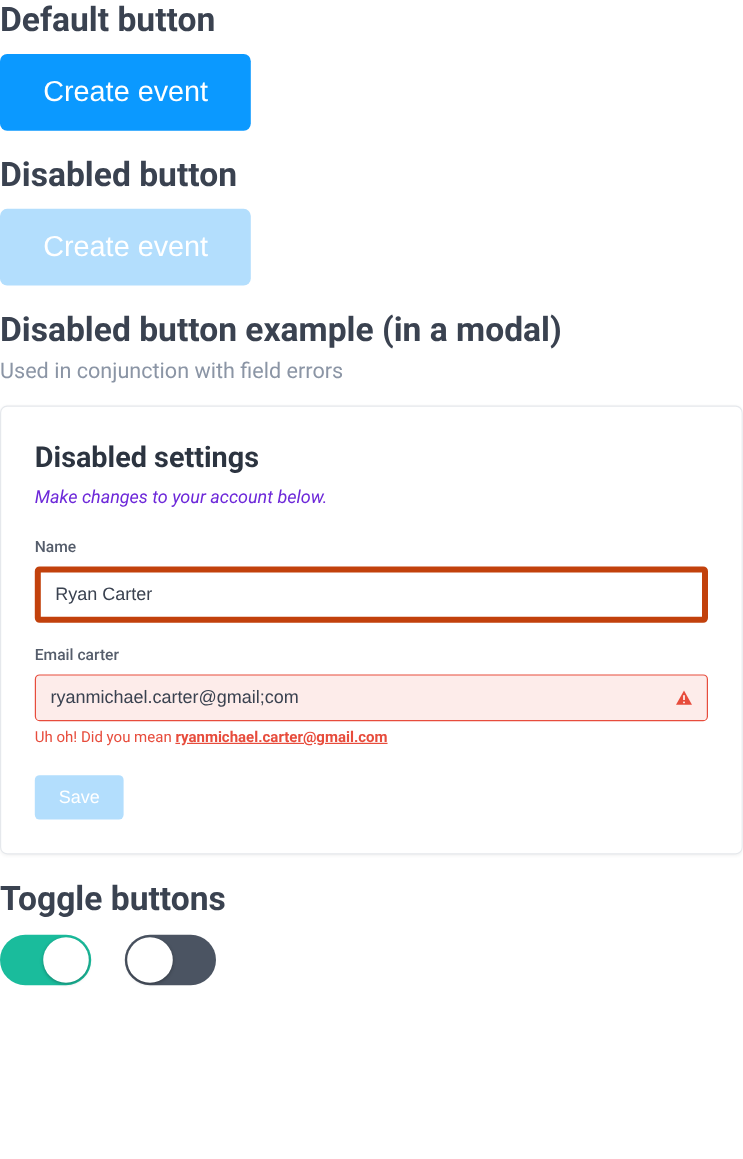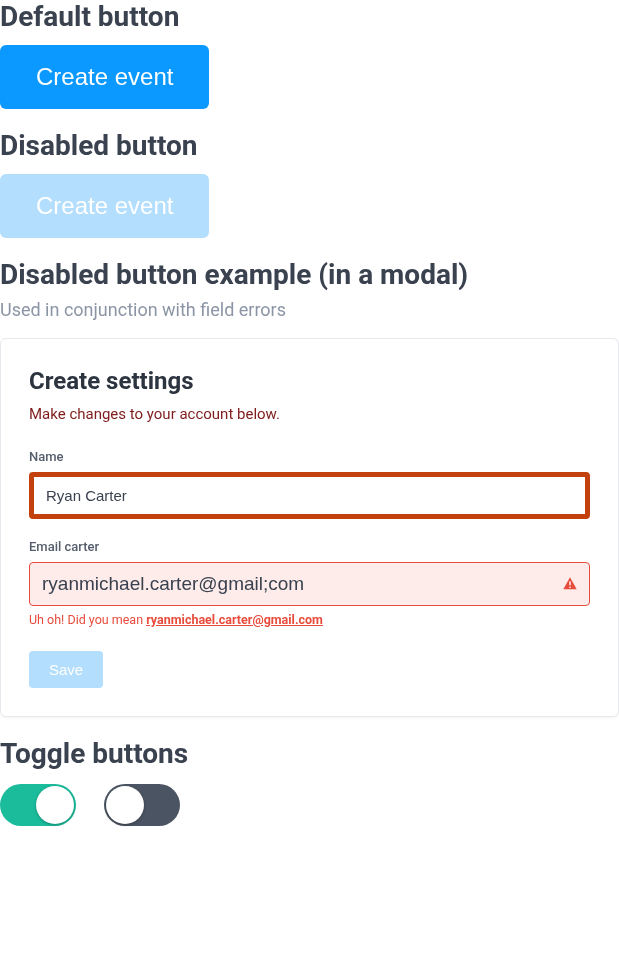--- a/index.html
+++ b/index.html
@@ -51,22 +51,23 @@
       box-shadow: 0 1px 3px rgba(0,0,0,0.05);
     }
     .modal-title {
       font-size: 24px;
       font-weight: 700;
       color: #2c3440;
       margin-bottom: 10px;
     }
     .modal-desc {
       font-size: 15px;
-      color: #7f1d1d;
+      color: #6d28d9;
       margin-bottom: 26px;
+      font-style: italic;
     }
     .field-label {
       font-size: 13px;
       color: #555d6b;
       margin-bottom: 8px;
       font-weight: 500;
     }
     .field-input {
       width: 100%;
       padding: 10px 12px;
@@ -78,21 +79,21 @@
     }
     .field-input-error-wrap {
       position: relative;
       margin-bottom: 6px;
     }
     .field-input-error {
       width: 100%;
       padding: 10px 40px 10px 12px;
       border: 1px solid #e74c3c;
       border-radius: 4px;
-      font-size: 19px;
+      font-size: 15px;
       color: #3a4250;
       background: #fdecea;
     }
     .alert-icon {
       position: absolute;
       right: 12px;
       top: 50%;
       transform: translateY(-50%);
       width: 16px;
       height: 16px;
@@ -167,21 +168,21 @@
 <div class="section">
   <div class="section-title">Disabled button</div>
   <button class="btn-disabled">Create event</button>
 </div>
 
 <div class="section">
   <div class="section-title">Disabled button example (in a modal)</div>
   <div class="section-subtitle">Used in conjunction with field errors</div>
 
   <div class="modal">
-    <div class="modal-title">Create settings</div>
+    <div class="modal-title">Disabled settings</div>
     <div class="modal-desc">Make changes to your account below.</div>
 
     <div class="field-label">Name</div>
     <input class="field-input" type="text" value="Ryan Carter" style="">
 
     <div class="field-label">Email carter</div>
     <div class="field-input-error-wrap">
       <input class="field-input-error" type="text" value="ryanmichael.carter@gmail;com" style="">
       <span class="alert-icon">
         <svg viewBox="0 0 24 24" fill="#e74c3c">

